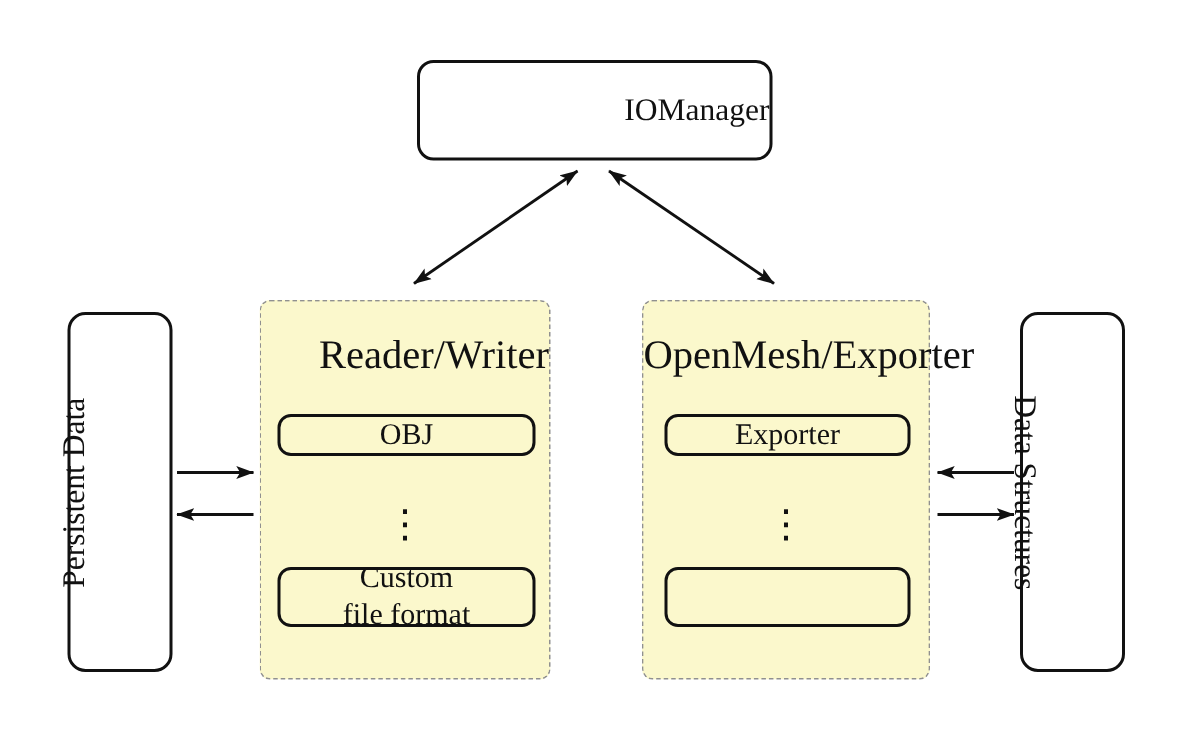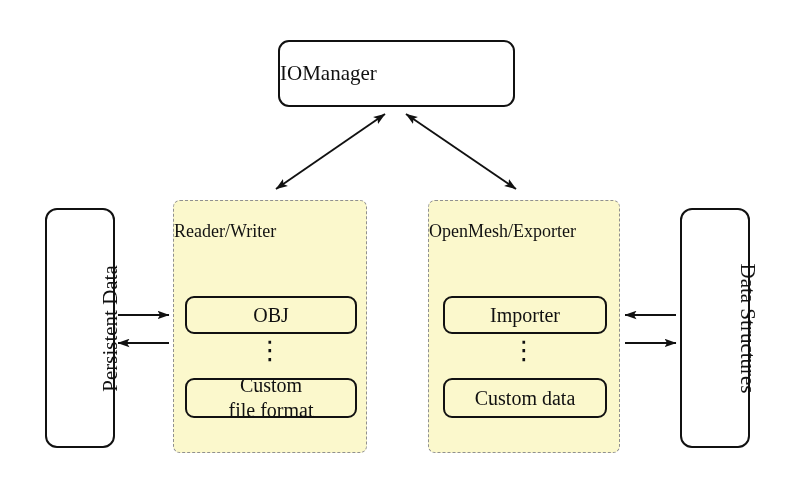--- a/index.html
+++ b/index.html
@@ -22,21 +22,21 @@
     width: 800px; height: 489px;
     pointer-events: none;
   }
   .node {
     position: absolute;
     border: 2.5px solid #111111;
     background: #ffffff;
     box-sizing: border-box;
     display: flex;
     align-items: center;
-    justify-content: flex-start;
+    justify-content: flex-end;
   }
   .iomanager {
     left: 278px; top: 40px;
     width: 237px; height: 67px;
     border-radius: 11px;
     font-size: 21px;
   }
   .group {
     position: absolute;
     top: 200px;
@@ -44,39 +44,39 @@
     box-sizing: border-box;
     background: #FBF8CC;
     border: 1.6px dashed #909090;
     border-radius: 7px;
   }
   .group-left  { left: 173px; width: 194px; }
   .group-right { left: 428px; width: 192px; }
   .group-title {
     position: absolute;
     top: 20px; left: 0; right: 0;
-    text-align: left;
-    font-size: 18px;
+    text-align: right;
+    font-size: 27px;
     white-space: nowrap;
   }
   .inner-box {
     position: absolute;
     border: 2.5px solid #111111;
     border-radius: 9px;
     box-sizing: border-box;
     background: #FBF8CC;
     display: flex;
     flex-direction: column;
     align-items: center;
     justify-content: center;
     font-size: 20px;
     line-height: 1.25;
     text-align: center;
   }
-  .inner-top    { top: 75px;  height: 38px; margin-top: 20px; }
+  .inner-top    { top: 75px;  height: 28px; }
   .inner-bottom { top: 177px; height: 40px; }
   .group-left  .inner-box { left: 11px; width: 172px; }
   .group-right .inner-box { left: 14px; width: 164px; }
   .dots {
     position: absolute;
     top: 124px; left: 0; right: 0;
     height: 50px;
     display: flex;
     align-items: center;
     justify-content: center;
@@ -138,21 +138,20 @@
     <div class="dots">⋮</div>
     <div class="inner-box inner-bottom">
       <span>Custom</span>
       <span>file format</span>
     </div>
   </div>
 
   <div class="group group-right">
     <div class="group-title">OpenMesh/Exporter</div>
     <div class="inner-box inner-top">
-      <span>Importer</span>
+      <span>Exporter</span>
     </div>
     <div class="dots">⋮</div>
     <div class="inner-box inner-bottom">
-      <span>Custom data</span>
     </div>
   </div>
 
 </div>
 
 </body></html>

